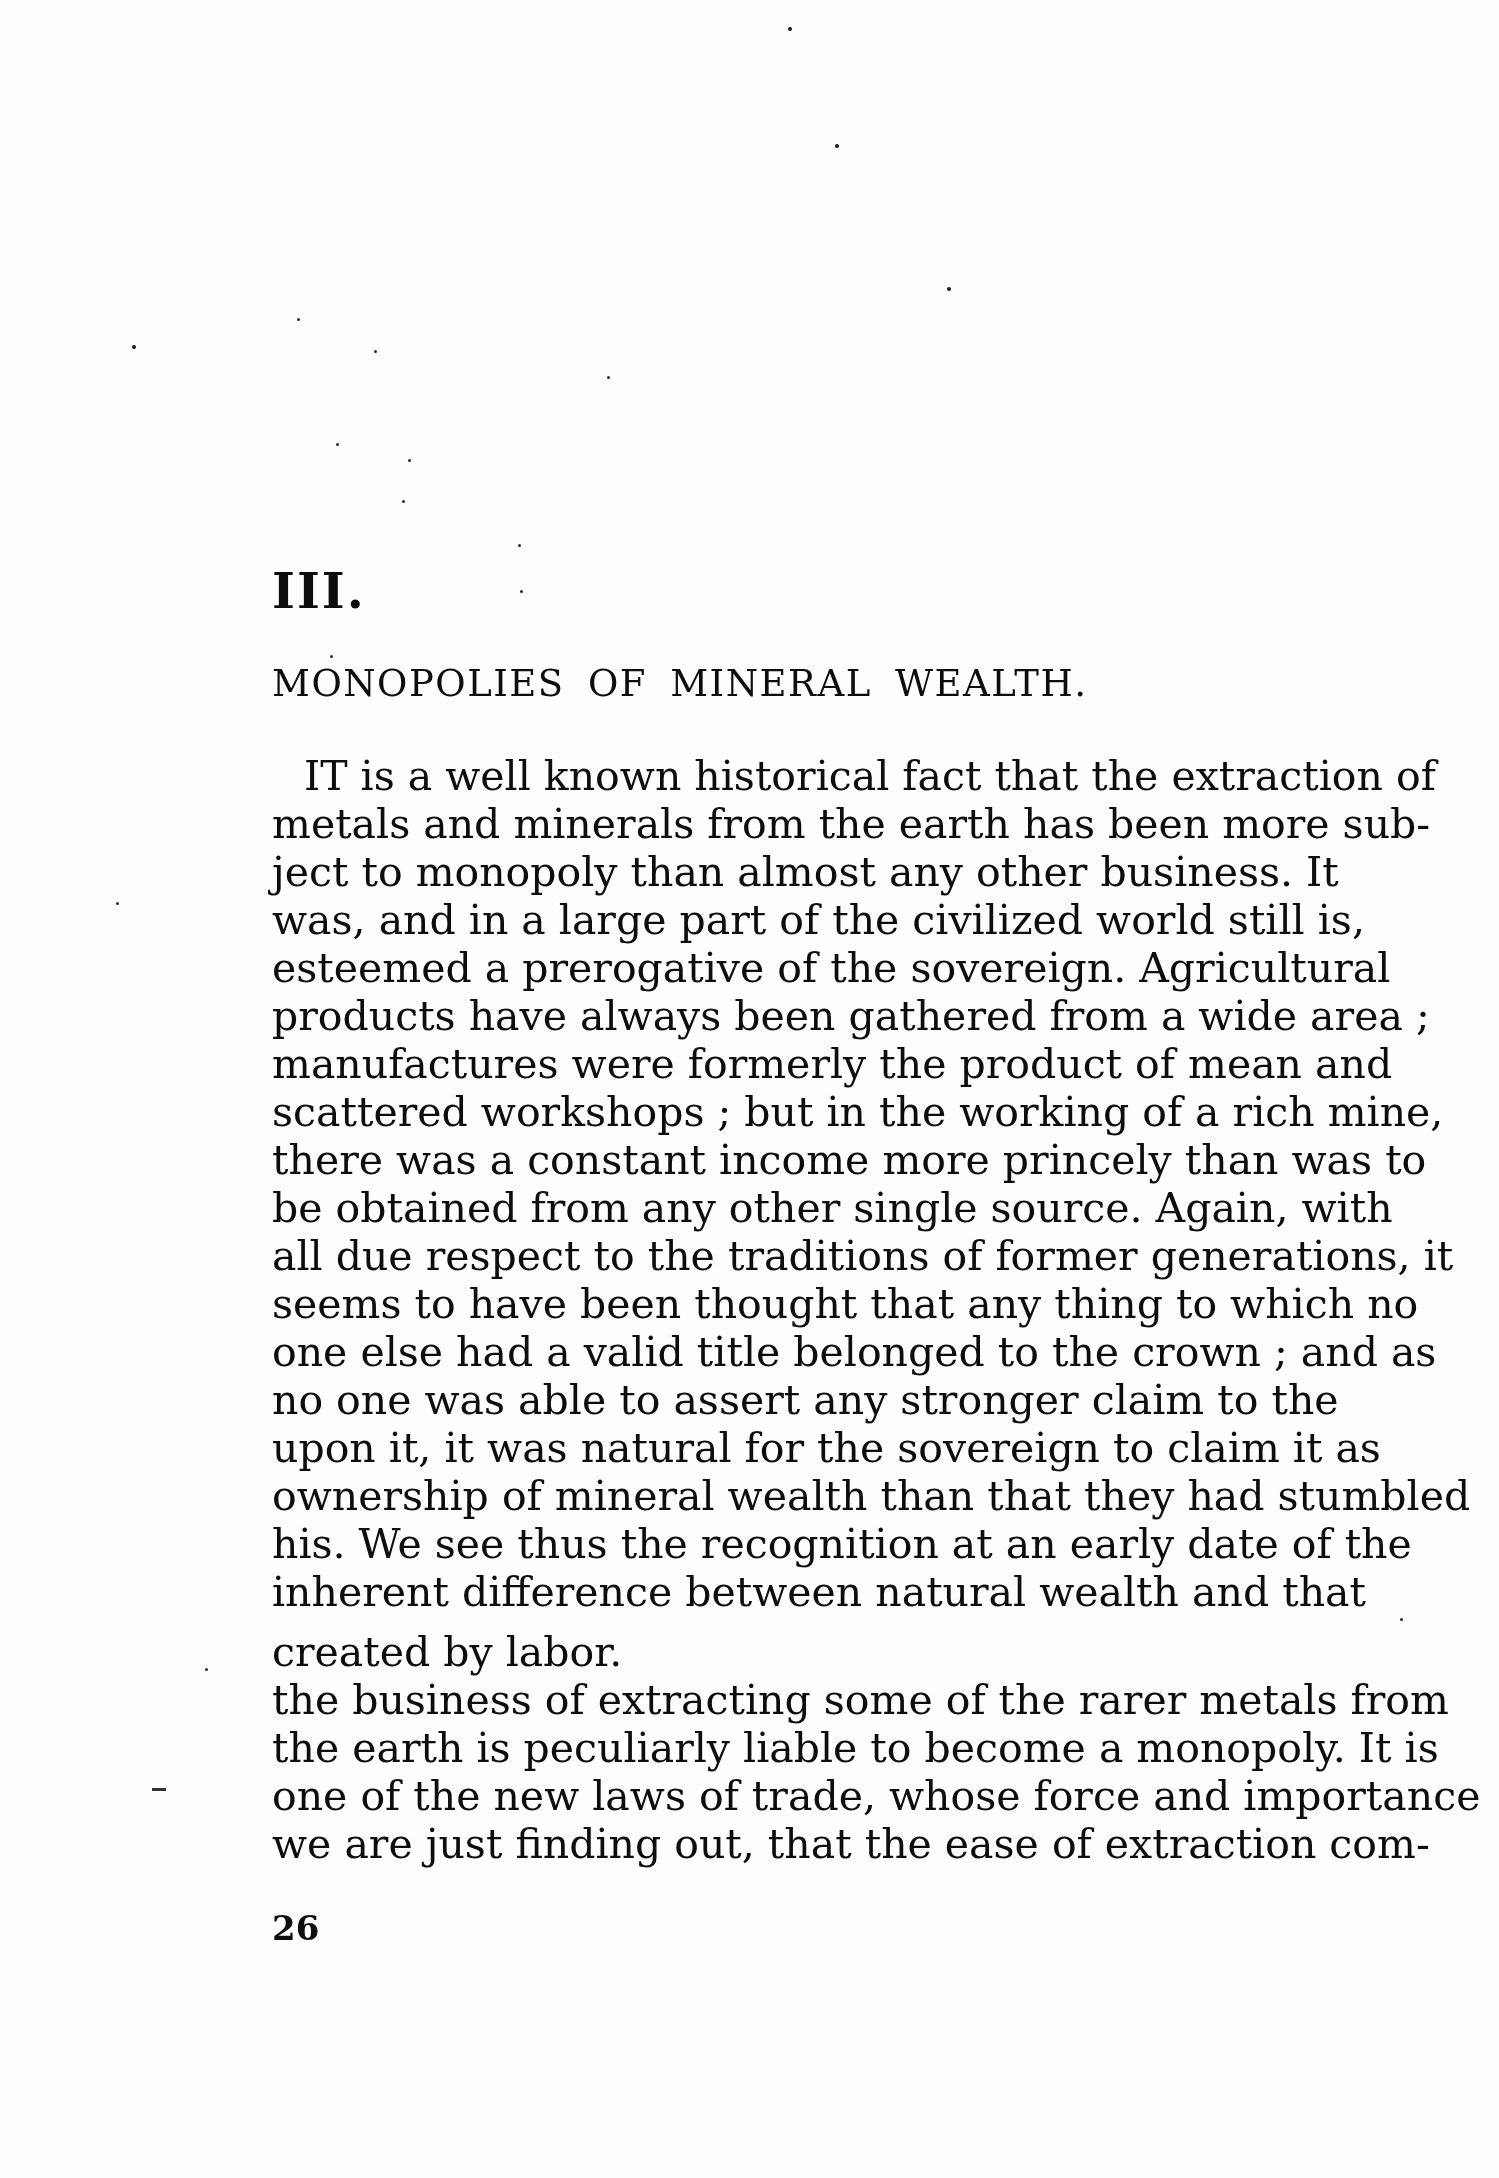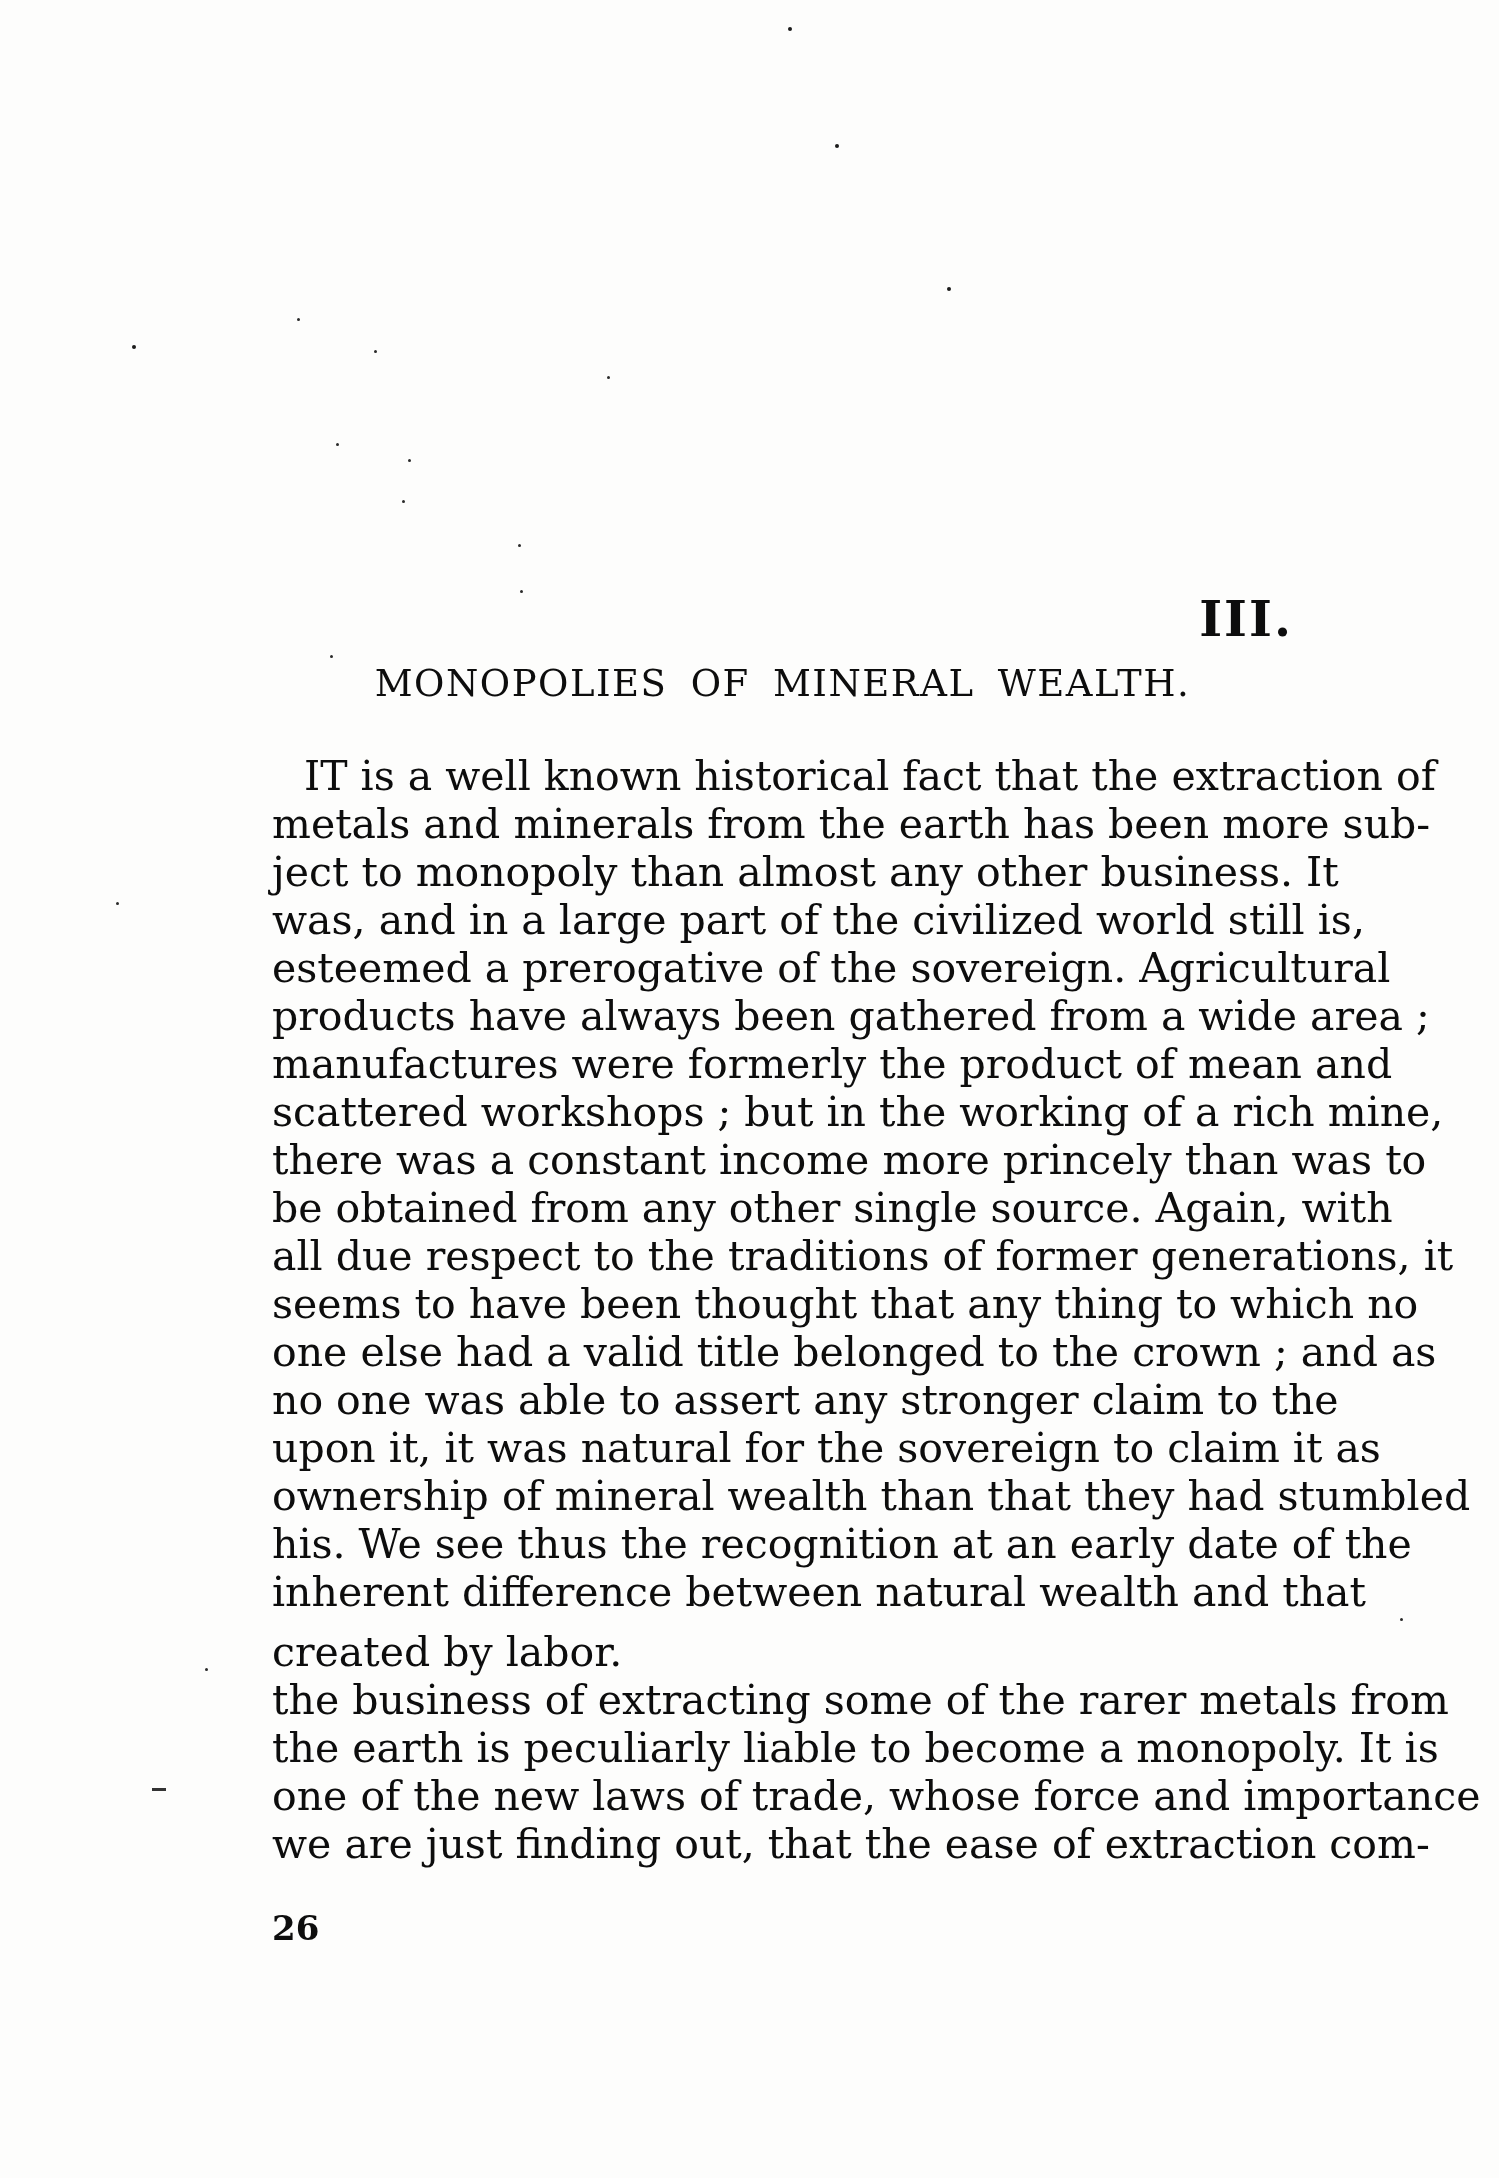--- a/index.html
+++ b/index.html
@@ -9,31 +9,30 @@
     font-family: "DejaVu Serif", "Liberation Serif", serif;
     color: #0d0d0d;
     position: relative;
     overflow: hidden;
   }
   .page { position: absolute; inset: 0; }
   .chapter-number {
     position: absolute;
     left: 272px; width: 1021px;
     top: 562px;
-    text-align: right;
+    text-align: left;
     font-size: 49px;
     font-weight: bold;
     letter-spacing: 2px;
-    margin-top: 28px;
   }
   .chapter-title {
     position: absolute;
     left: 272px; width: 1021px;
     top: 662px;
-    text-align: center;
+    text-align: left;
     font-size: 37px;
     letter-spacing: 1.5px;
     word-spacing: 10px;
   }
   .body-text {
     position: absolute;
     left: 272px; top: 752px;
     width: 1021px;
     font-size: 41px;
     line-height: 48px;

